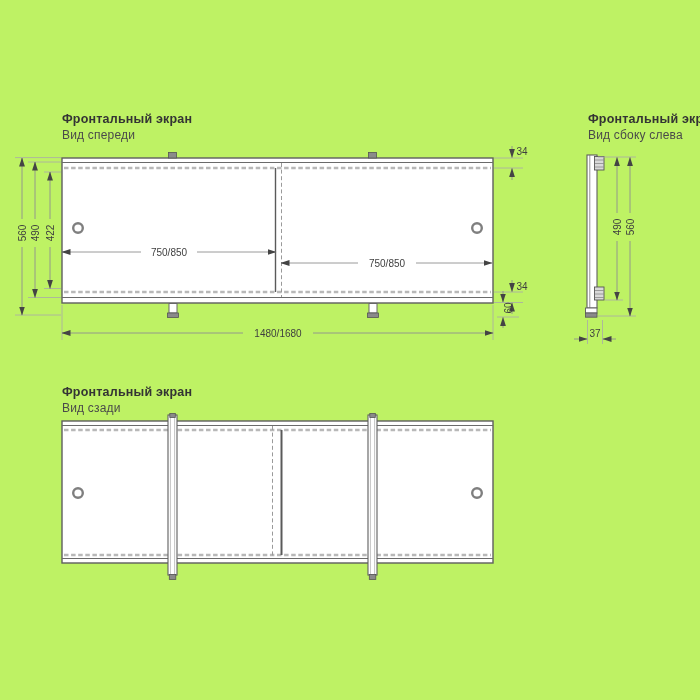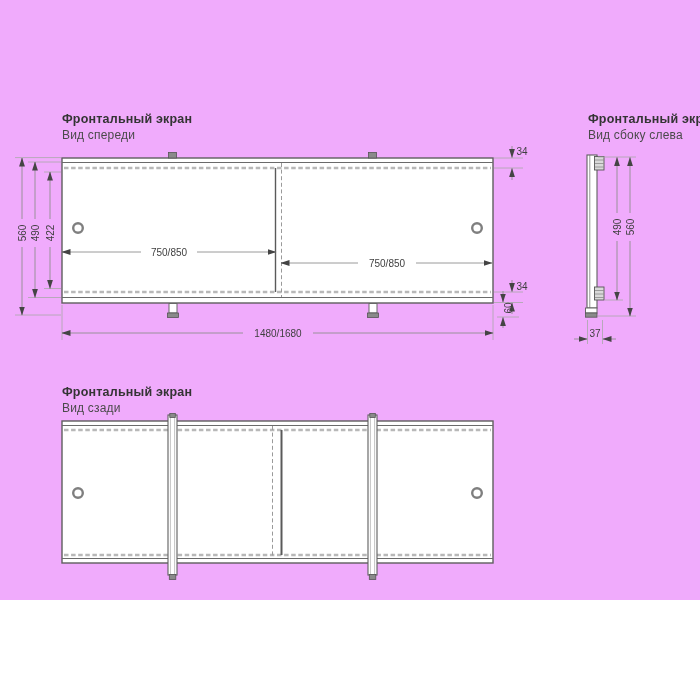--- a/index.html
+++ b/index.html
@@ -1,16 +1,16 @@
 <!DOCTYPE html>
 <html><head>
 <meta charset="utf-8">
 <style>
   html,body{margin:0;padding:0;background:#ffffff;}
-  .canvas{position:relative;width:700px;height:600px;background:#f0abfc;overflow:hidden;}
+  .canvas{position:relative;width:700px;height:700px;background:#bef264;overflow:hidden;}
   svg{display:block;}
   svg text{font-family:"Liberation Sans","DejaVu Sans",sans-serif;fill:#3f3f3f;}
   .vtitle{font-size:12.5px;font-weight:bold;fill:#343434;letter-spacing:.2px;}
   .vsub{font-size:12px;fill:#4a4a4a;letter-spacing:.2px;}
   .dimtxt{font-size:10px;fill:#3f3f3f;}
   .outline{fill:#ffffff;stroke:#5f5f5f;stroke-width:1.4;}
   .innerln{stroke:#6a6a6a;stroke-width:1;}
   .screwstrip{stroke:#b8b8b8;stroke-width:2.6;stroke-dasharray:4.5 2.6;fill:none;}
   .divsolid{stroke:#5a5a5a;stroke-width:1.4;}
   .divdash{stroke:#9a9a9a;stroke-width:1;stroke-dasharray:4 2.6;fill:none;}

